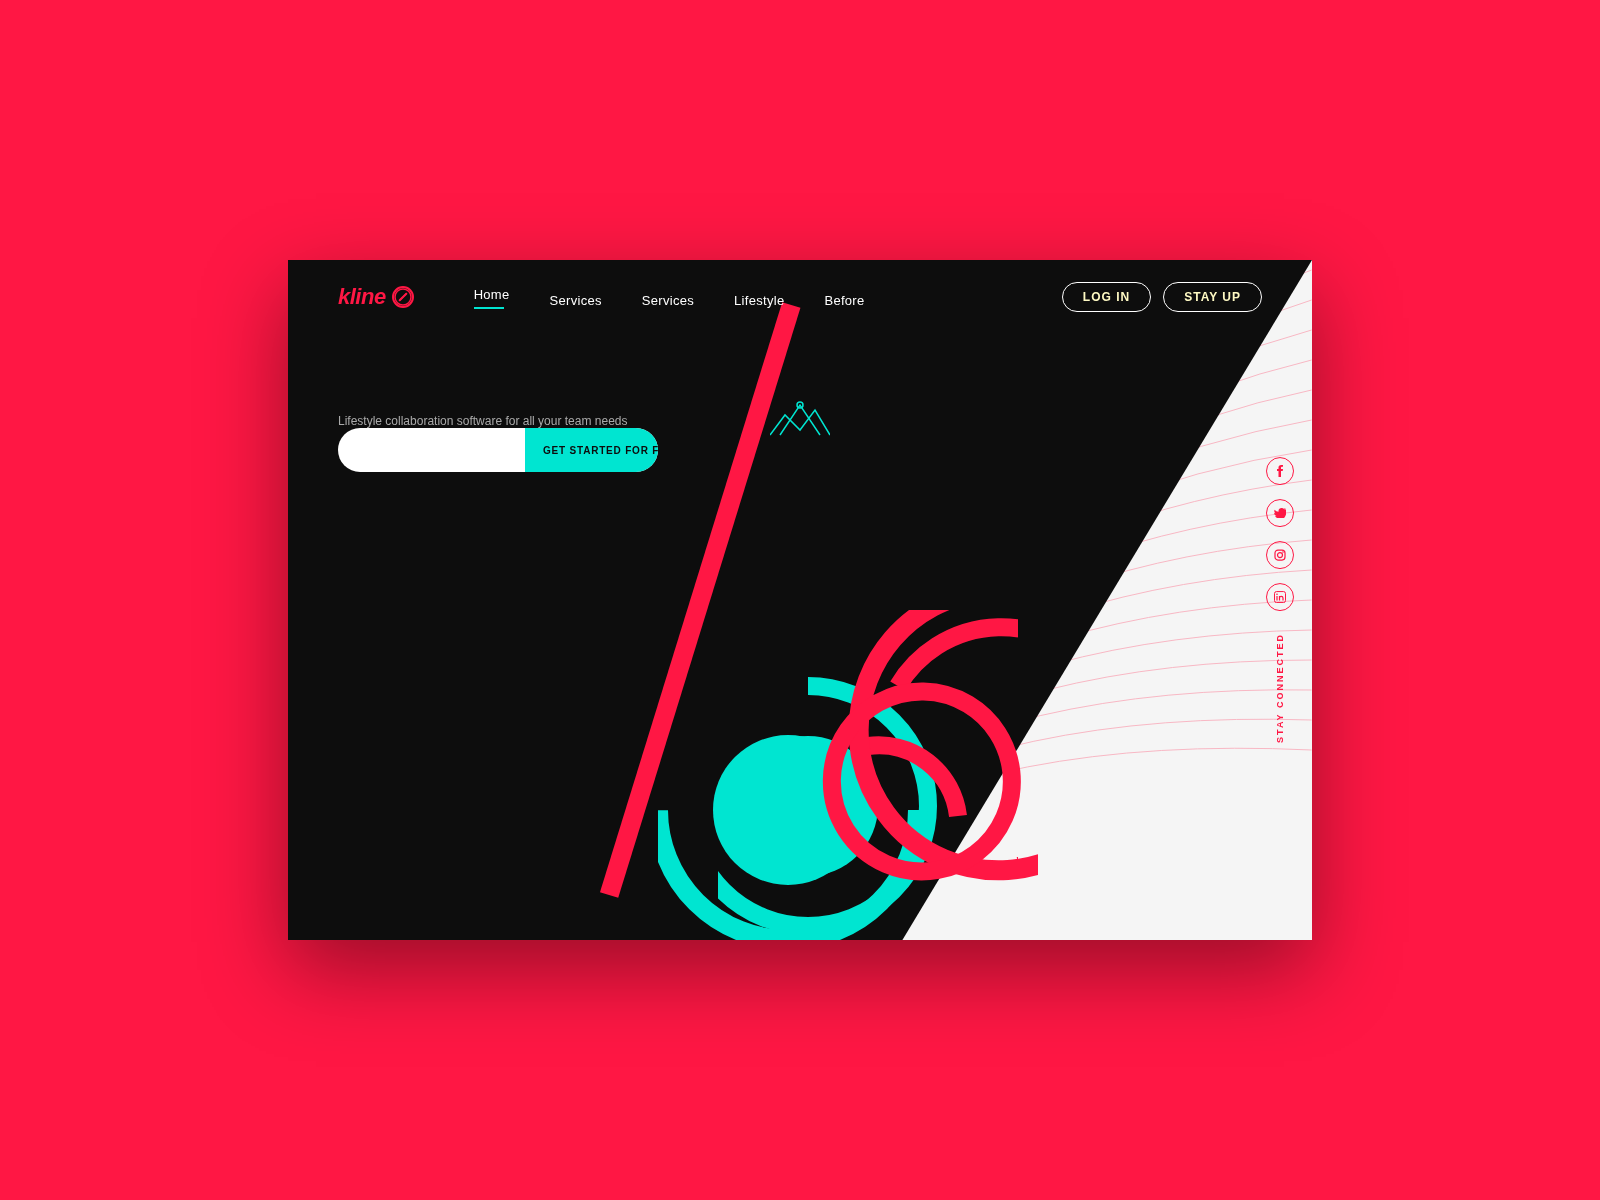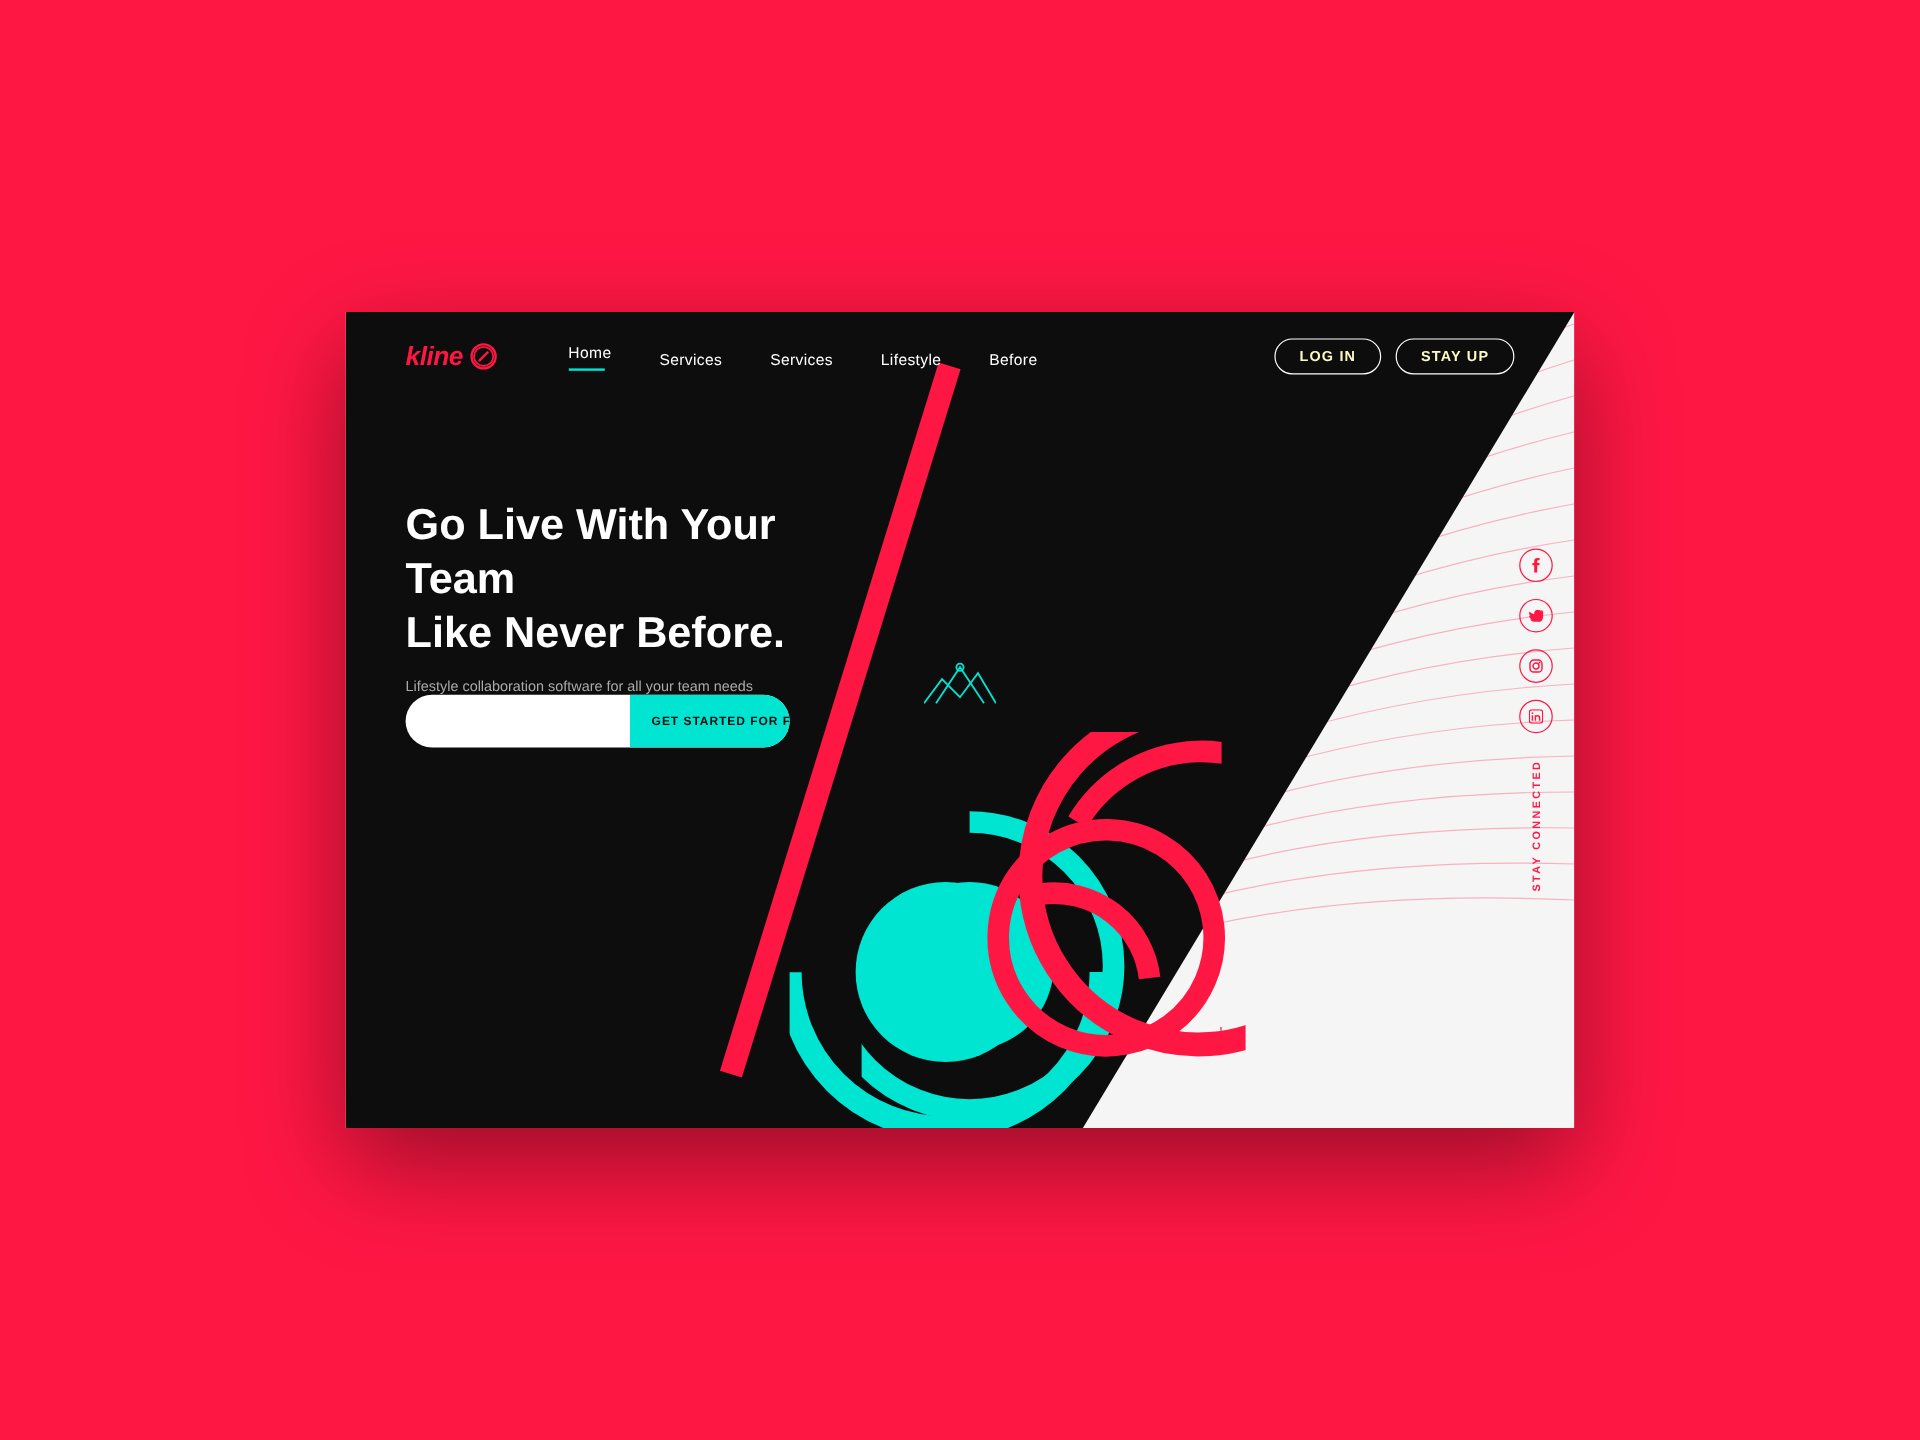--- a/index.html
+++ b/index.html
@@ -305,24 +305,20 @@
         </li>
       </ul>
 
       <div class="nav-buttons">
         <button class="btn-outline">LOG IN</button>
         <button class="btn-outline">STAY UP</button>
       </div>
     </nav>
 
     <div class="hero">
-      <h1 class="hero-title">
-        <span>Go Live With Your Team</span><br>
-        <span>Like Never Before.</span>
-      </h1>
       <p class="hero-subtitle">Lifestyle collaboration software for all your team needs</p>
 
       <div class="cta-wrapper">
 
         <div class="mountain-icon">
           <svg width="60" height="36" viewBox="0 0 60 36">
             <polyline points="10,35 30,5 50,35" fill="none" stroke="#00E5D1" stroke-width="1.5"></polyline>
             <polyline points="0,35 15,15 30,30 45,10 60,35" fill="none" stroke="#00E5D1" stroke-width="1.5"></polyline>
             <circle cx="30" cy="5" r="3" fill="none" stroke="#00E5D1" stroke-width="1.5"></circle>
           </svg>

